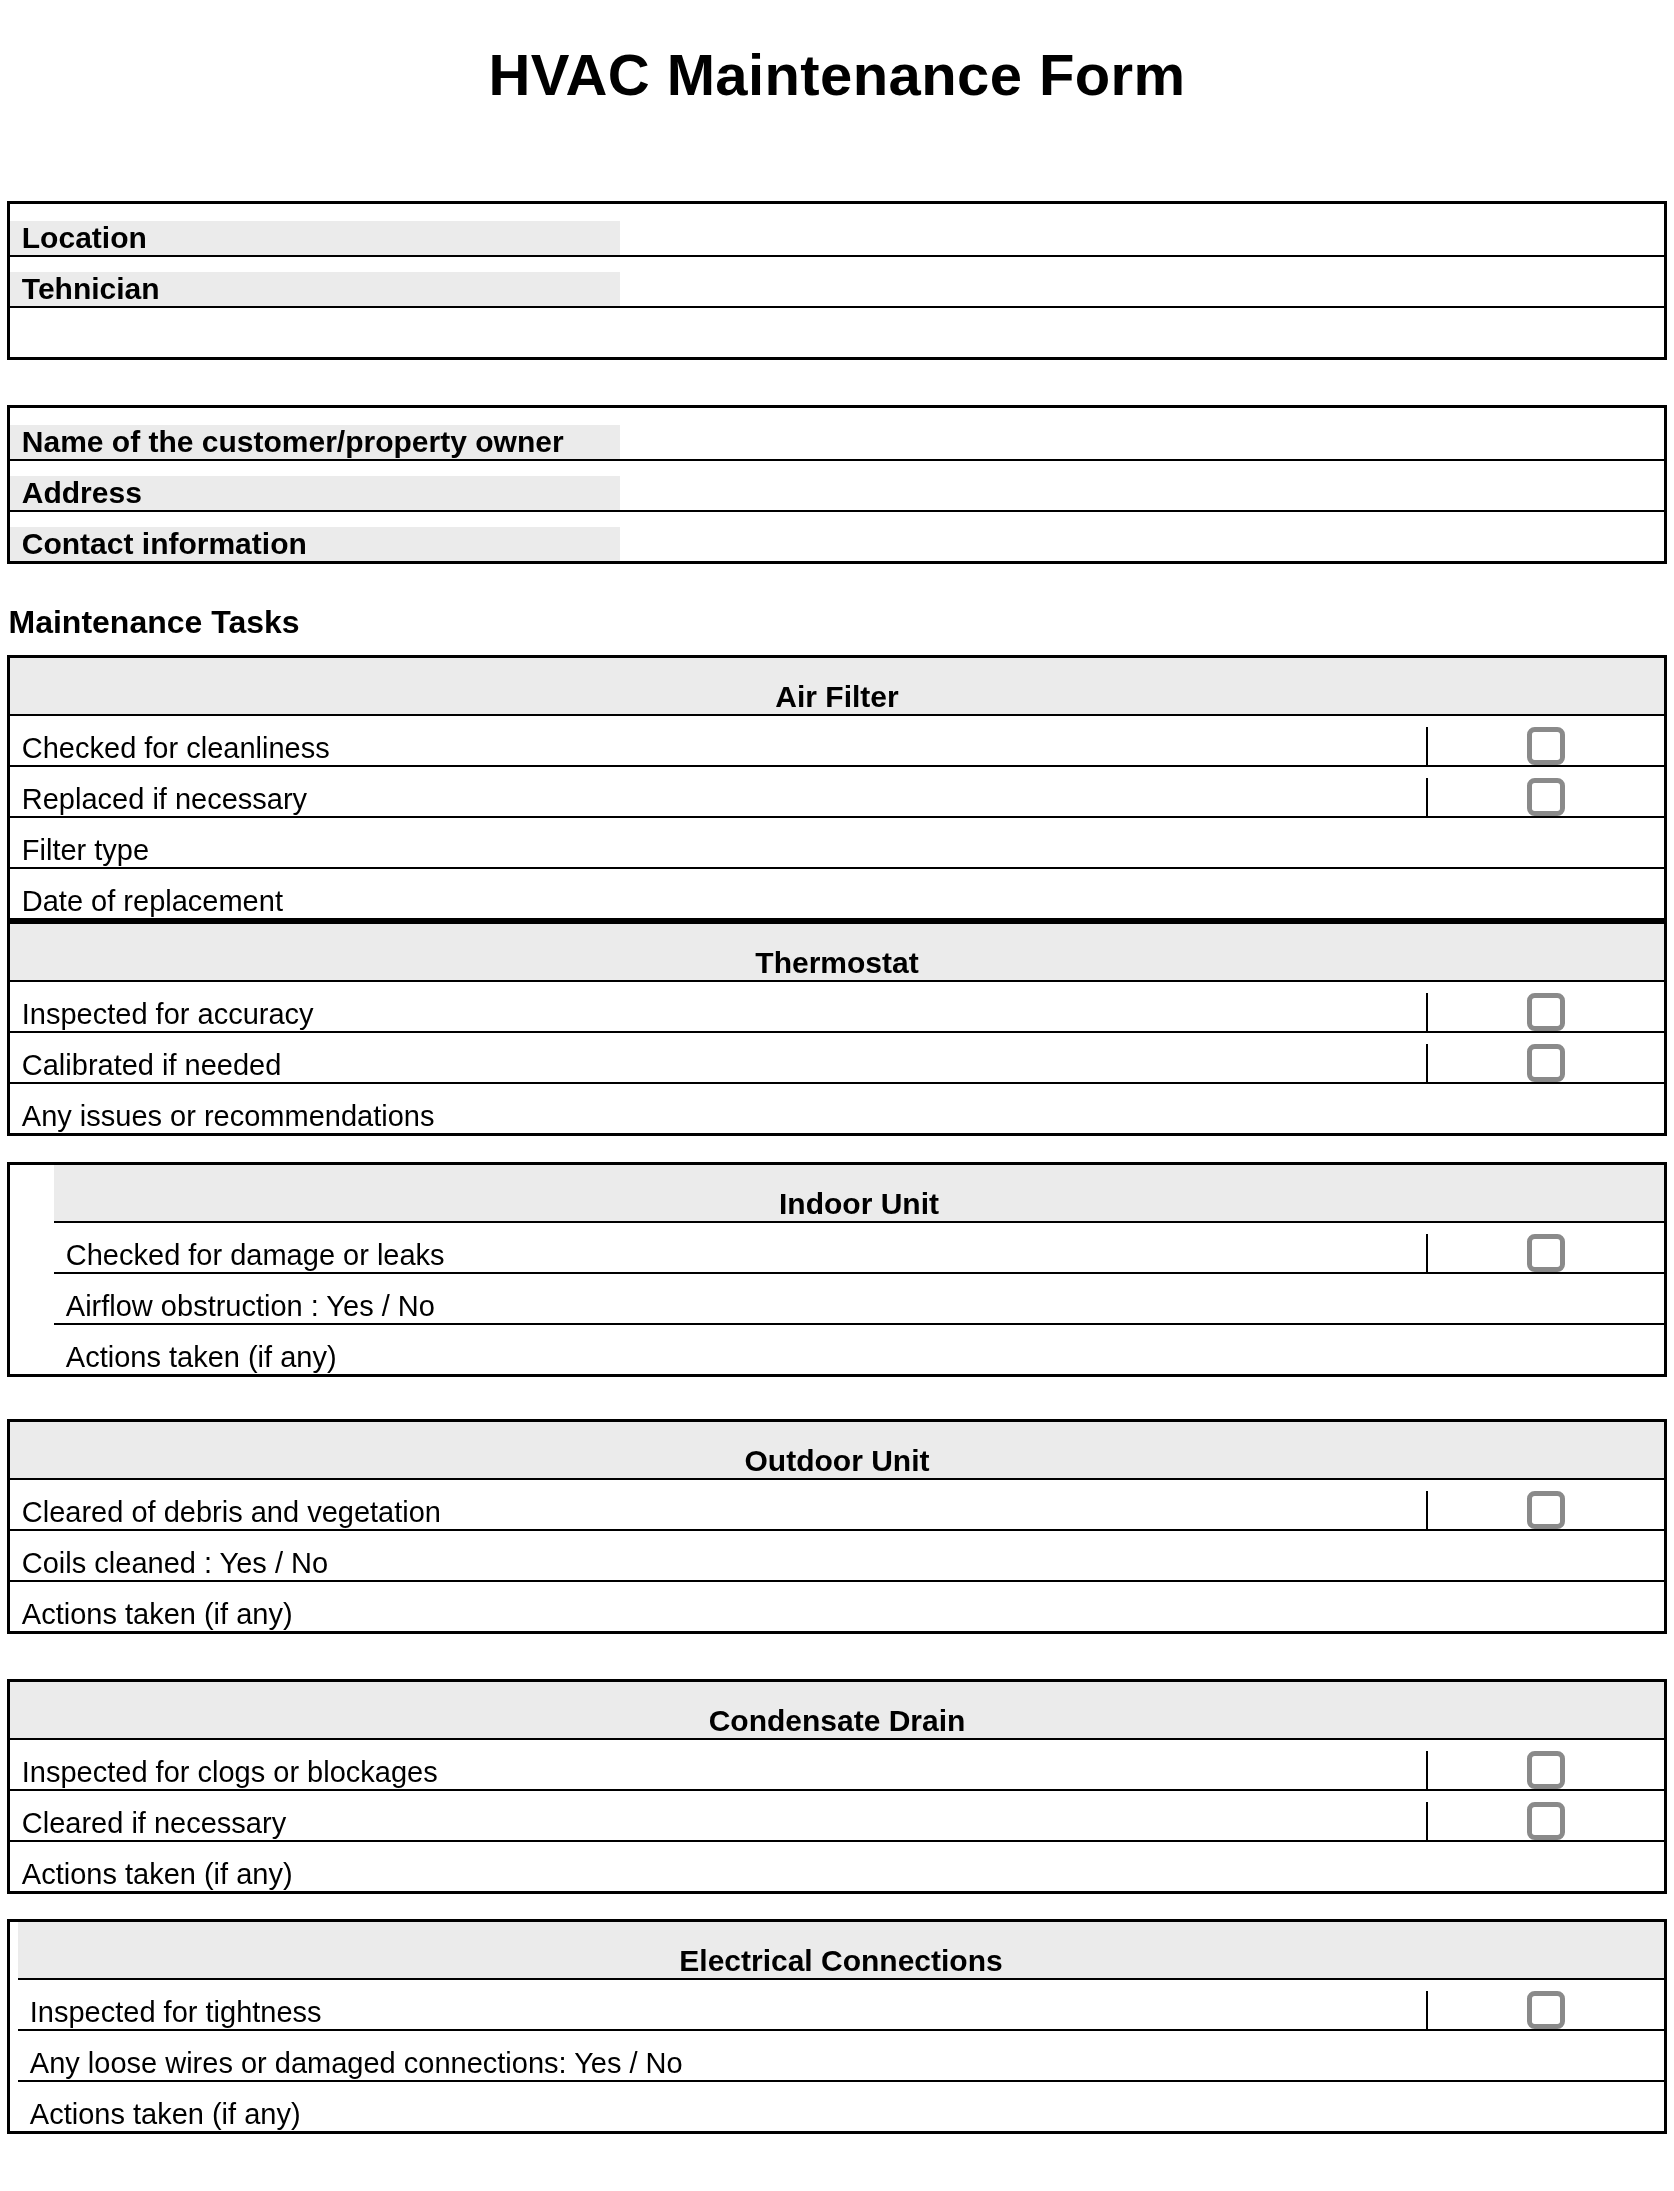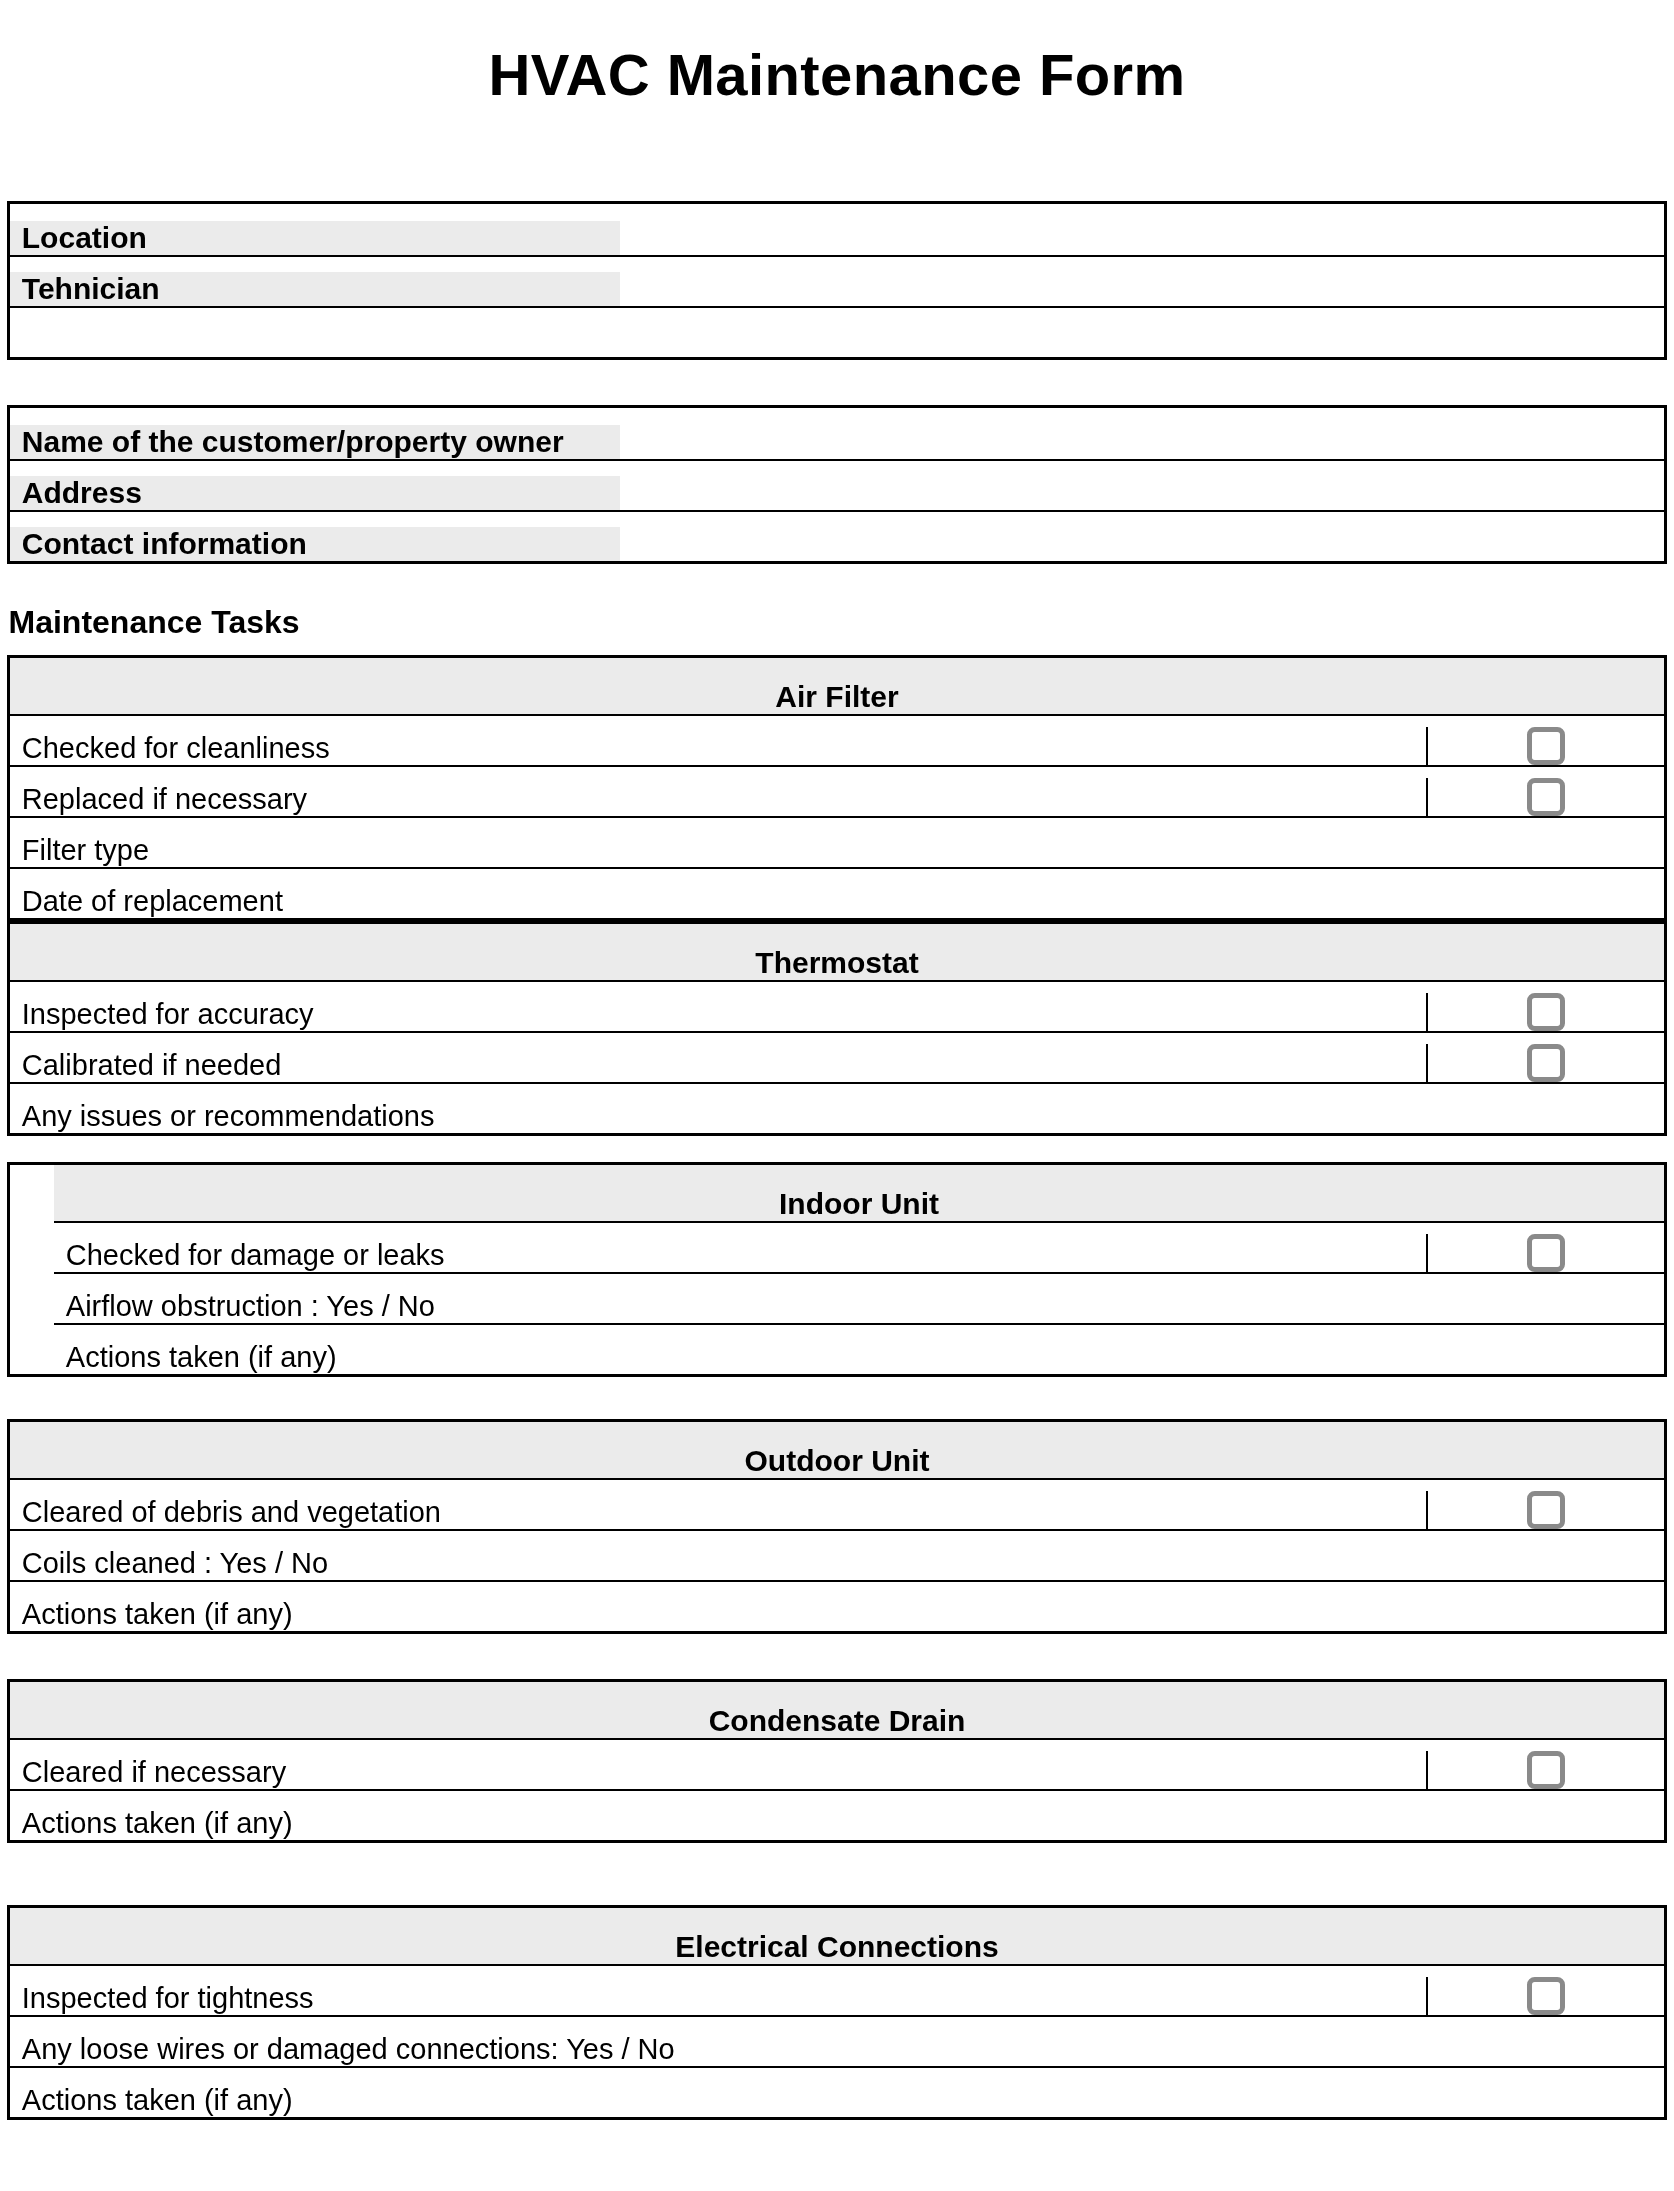--- a/index.html
+++ b/index.html
@@ -112,21 +112,21 @@
     background: #ffffff;
   }
 
   
   #info-table            { margin-top: 94px; }
   #customer-table        { margin-top: 45px; }
   #thermostat-table      { }
   #indoor-unit-table     { margin-top: 26px; padding-left: 44px; }
   #outdoor-unit-table    { margin-top: 42px; }
   #condensate-table      { margin-top: 45px; }
-  #electrical-table      { margin-top: 62px; }
+  #electrical-table      { margin-top: 25px; padding-left: 8px; }
 </style>
 </head>
 <body>
 
 <div class="page">
 
   <h1 class="title">HVAC Maintenance Form</h1>
 
   <div class="tbl" id="info-table">
     <div class="row">
@@ -245,20 +245,26 @@
       <div class="cell lab-task">Actions taken (if any)</div>
       <div class="cell inp"></div>
     </div>
   </div>
 
   <div class="tbl" id="condensate-table">
     <div class="row head">
       <div class="cell hdr">Condensate Drain</div>
     </div>
     <div class="row">
+      <div class="cell lab-wide">Inspected for clogs or blockages</div>
+      <div class="cell chk">
+        <span class="checkbox"></span>
+      </div>
+    </div>
+    <div class="row">
       <div class="cell lab-wide">Cleared if necessary</div>
       <div class="cell chk">
         <span class="checkbox"></span>
       </div>
     </div>
     <div class="row">
       <div class="cell lab-task">Actions taken (if any)</div>
       <div class="cell inp"></div>
     </div>
   </div>

